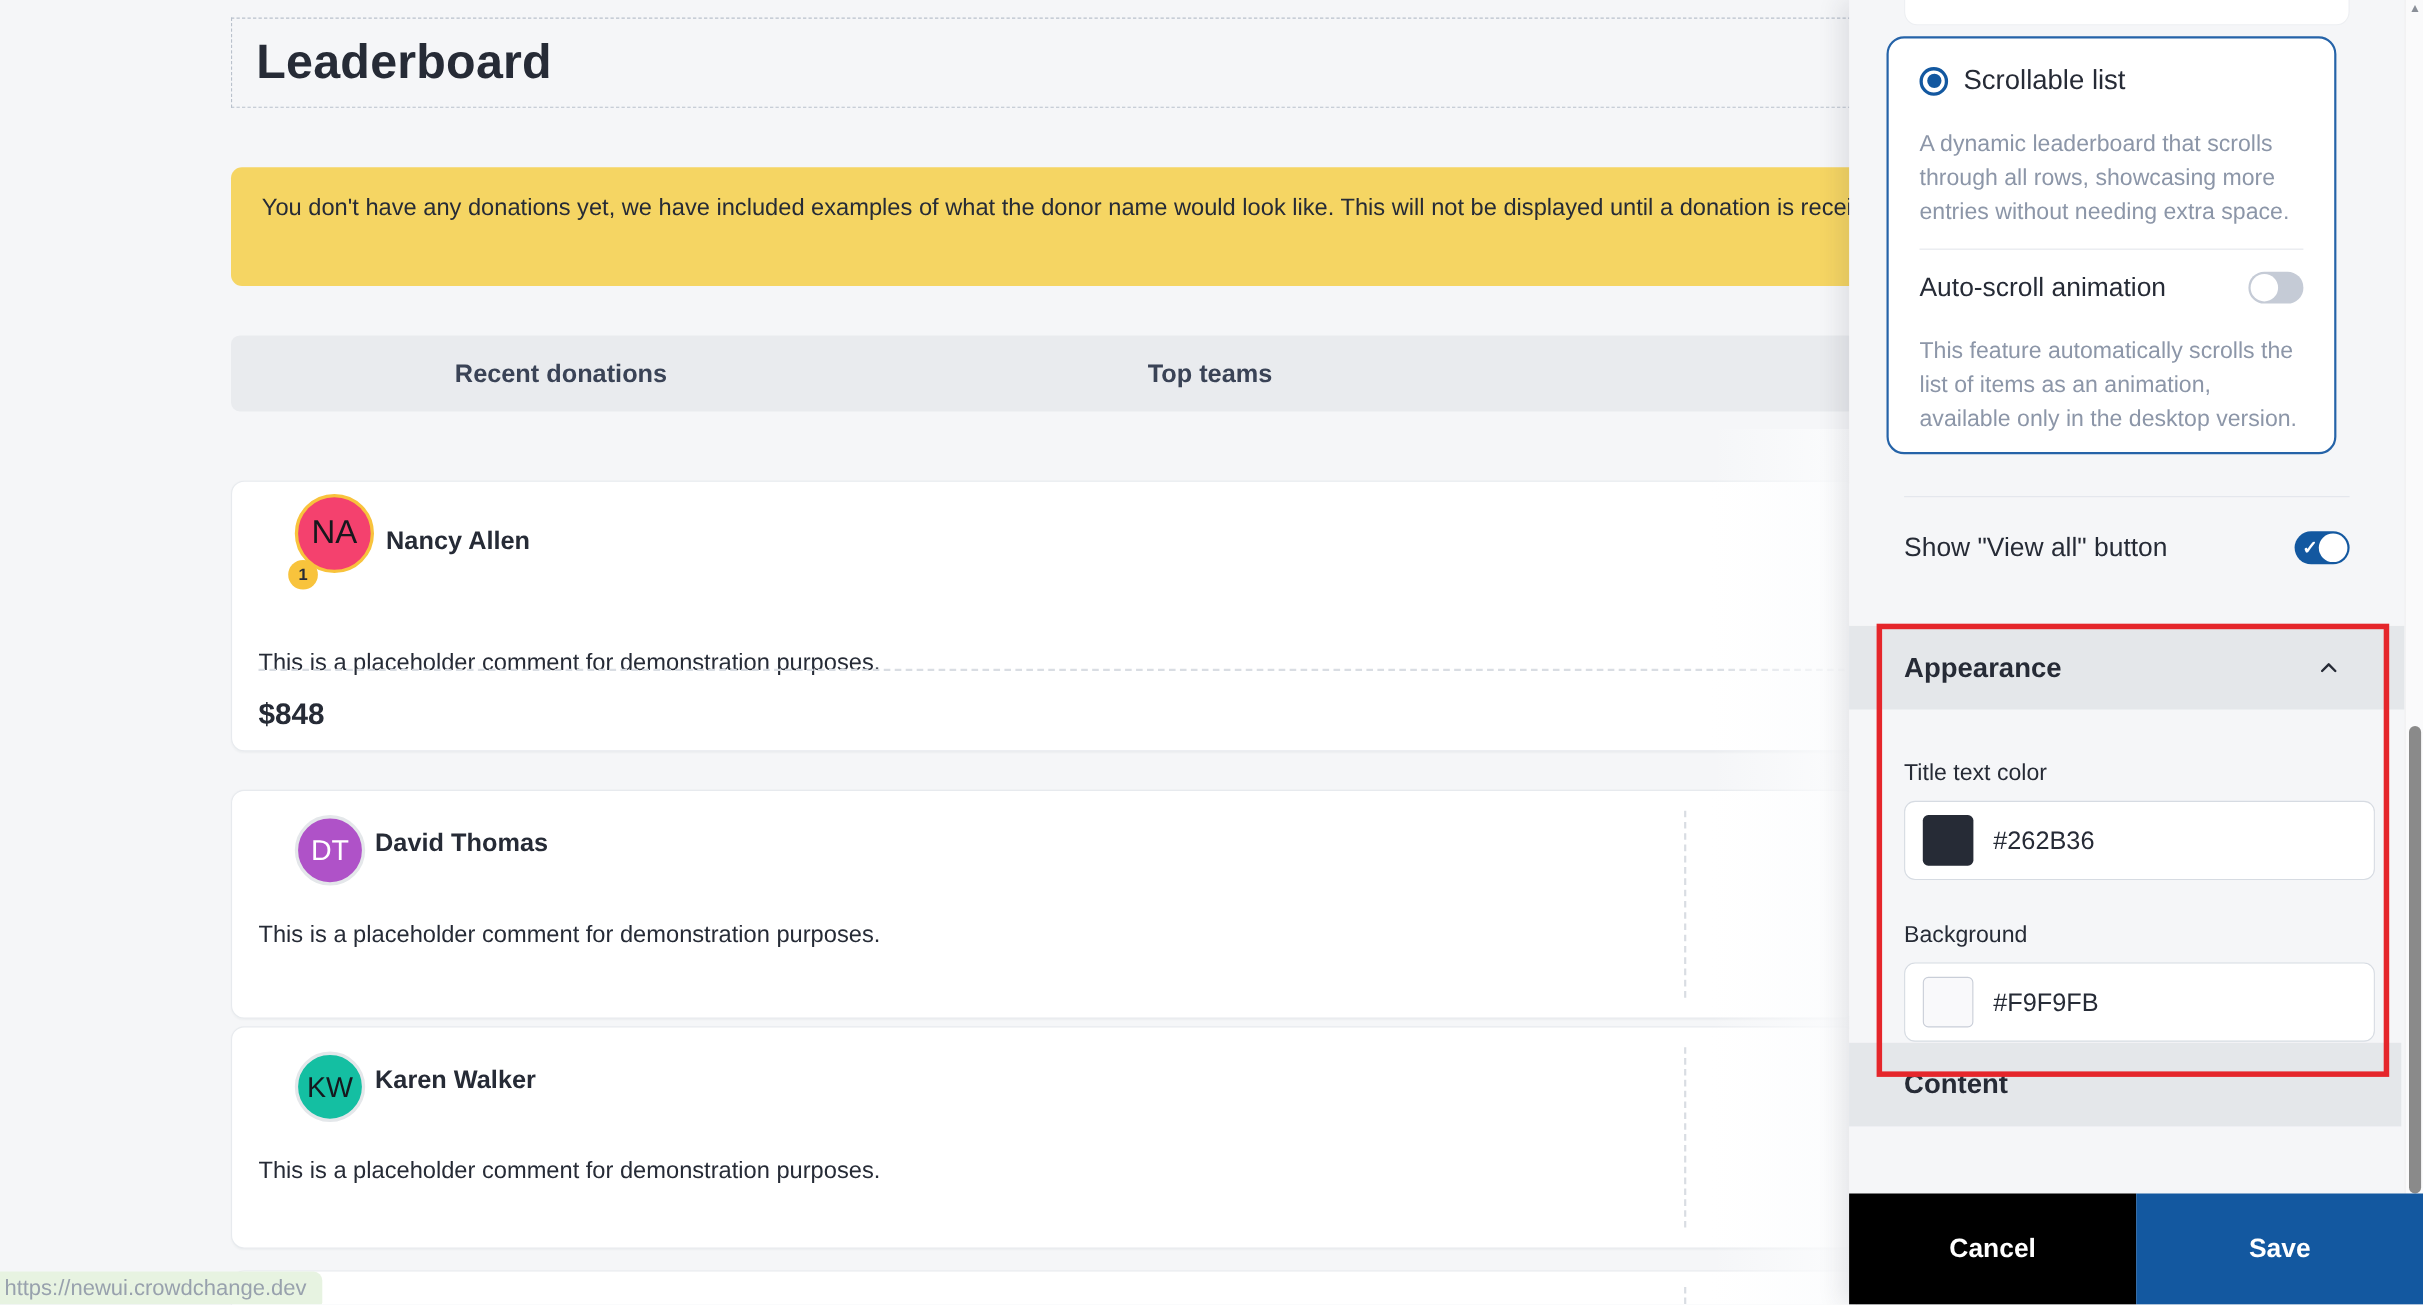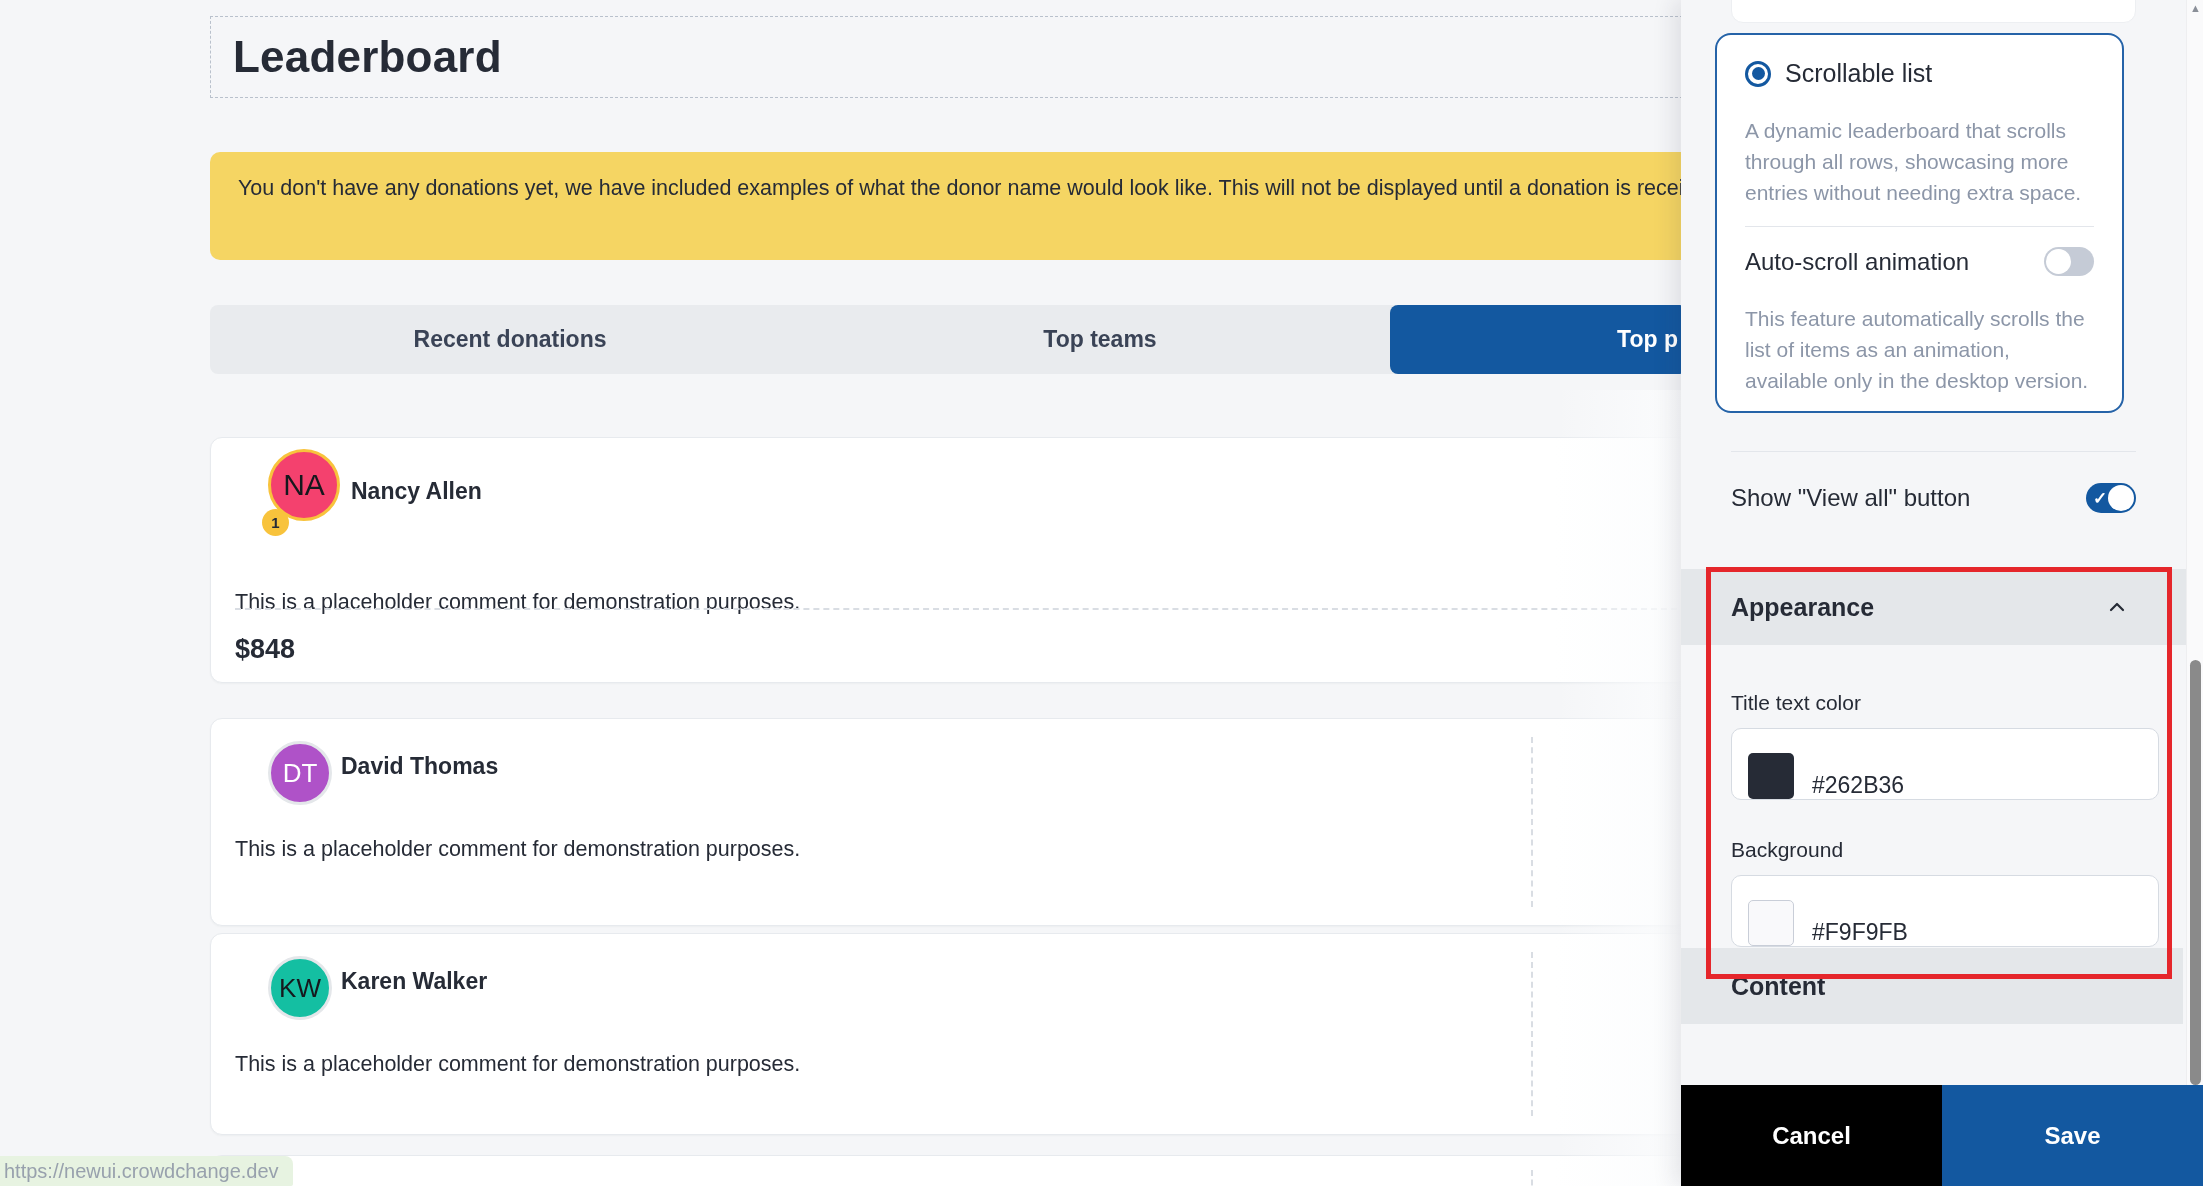--- a/index.html
+++ b/index.html
@@ -148,21 +148,21 @@
   .section-header .hdr { font-size: 25px; font-weight: 700; color: #262B36; }
   .appearance-header { top: 569px; }
   .content-header { top: 948px; width: 502px; }
   .chev { width: 18px; height: 18px; }
 
   .field-label { position: absolute; left: 50px; font-size: 21px; color: #262B36; }
   .lbl1 { top: 691px; }
   .lbl2 { top: 838px; }
   .color-input {
     position: absolute; left: 50px; width: 428px; height: 72px; background: #FFFFFF;
-    border: 1px solid #D6DBE2; border-radius: 10px; display: flex; align-items: flex-end; cursor: text;
+    border: 1px solid #D6DBE2; border-radius: 10px; display: flex; align-items: center; cursor: text;
   }
   .inp1 { top: 728px; }
   .inp2 { top: 875px; }
   .swatch { width: 46px; height: 46px; border-radius: 5px; margin: 0 18px 0 16px; flex: none; }
   .swatch.dark { background: #262B36; }
   .swatch.light { background: #F9F9FB; border: 1px solid #C9CED8; }
   .color-value { font-size: 23px; color: #262B36; }
 
   .footer { position: absolute; left: 0; top: 1085px; width: 522px; height: 101px; display: flex; }
   .btn {
@@ -194,23 +194,20 @@
   <div class="banner">
     <span>You don't have any donations yet, we have included examples of what the donor name would look like. This will not be displayed until a donation is received.</span>
   </div>
 
   <div class="tabbar">
     <div class="tab t1">
       <span>Recent donations</span>
     </div>
     <div class="tab t2">
       <span>Top teams</span>
-    </div>
-    <div class="tab active">
-      <span>Top p</span>
     </div>
   </div>
 
   <div class="card card1">
     <div class="avatar-wrap">
       <div class="avatar ringed" style="background-color: rgb(244, 65, 110);">NA</div>
       <div class="rank-badge">1</div>
     </div>
     <div class="donor-name">Nancy Allen</div>
     <div class="comment">This is a placeholder comment for demonstration purposes.</div>

